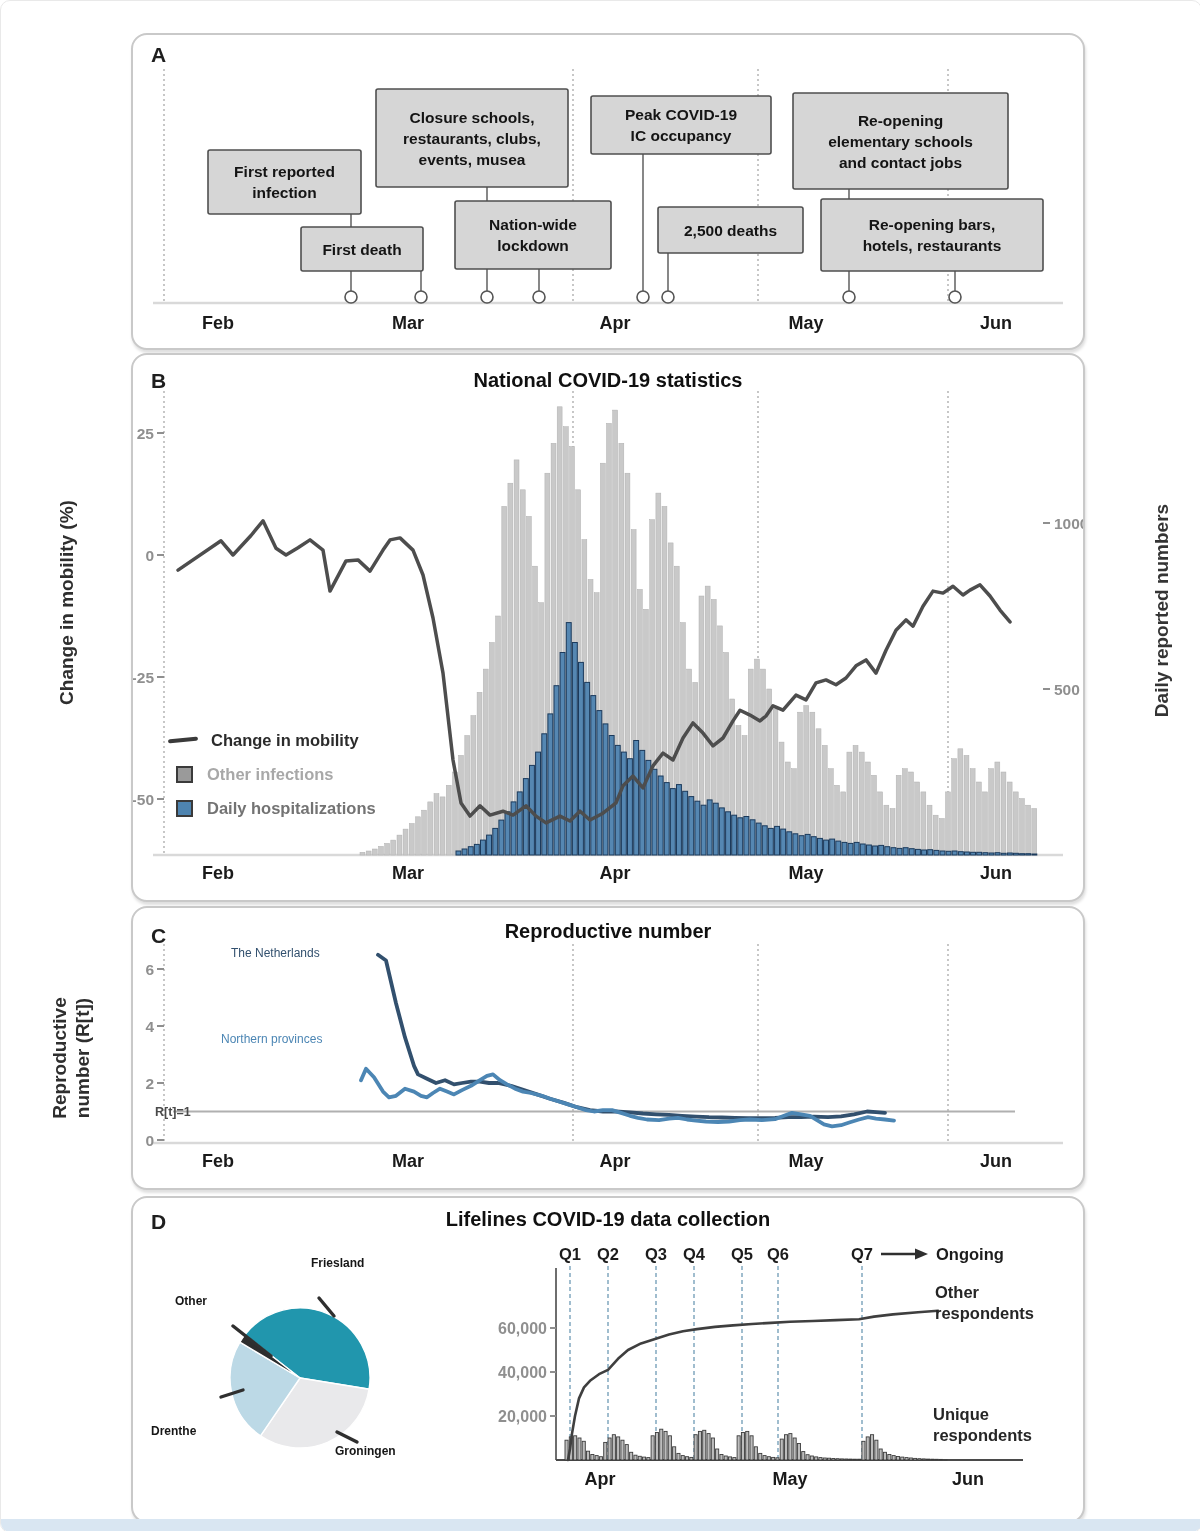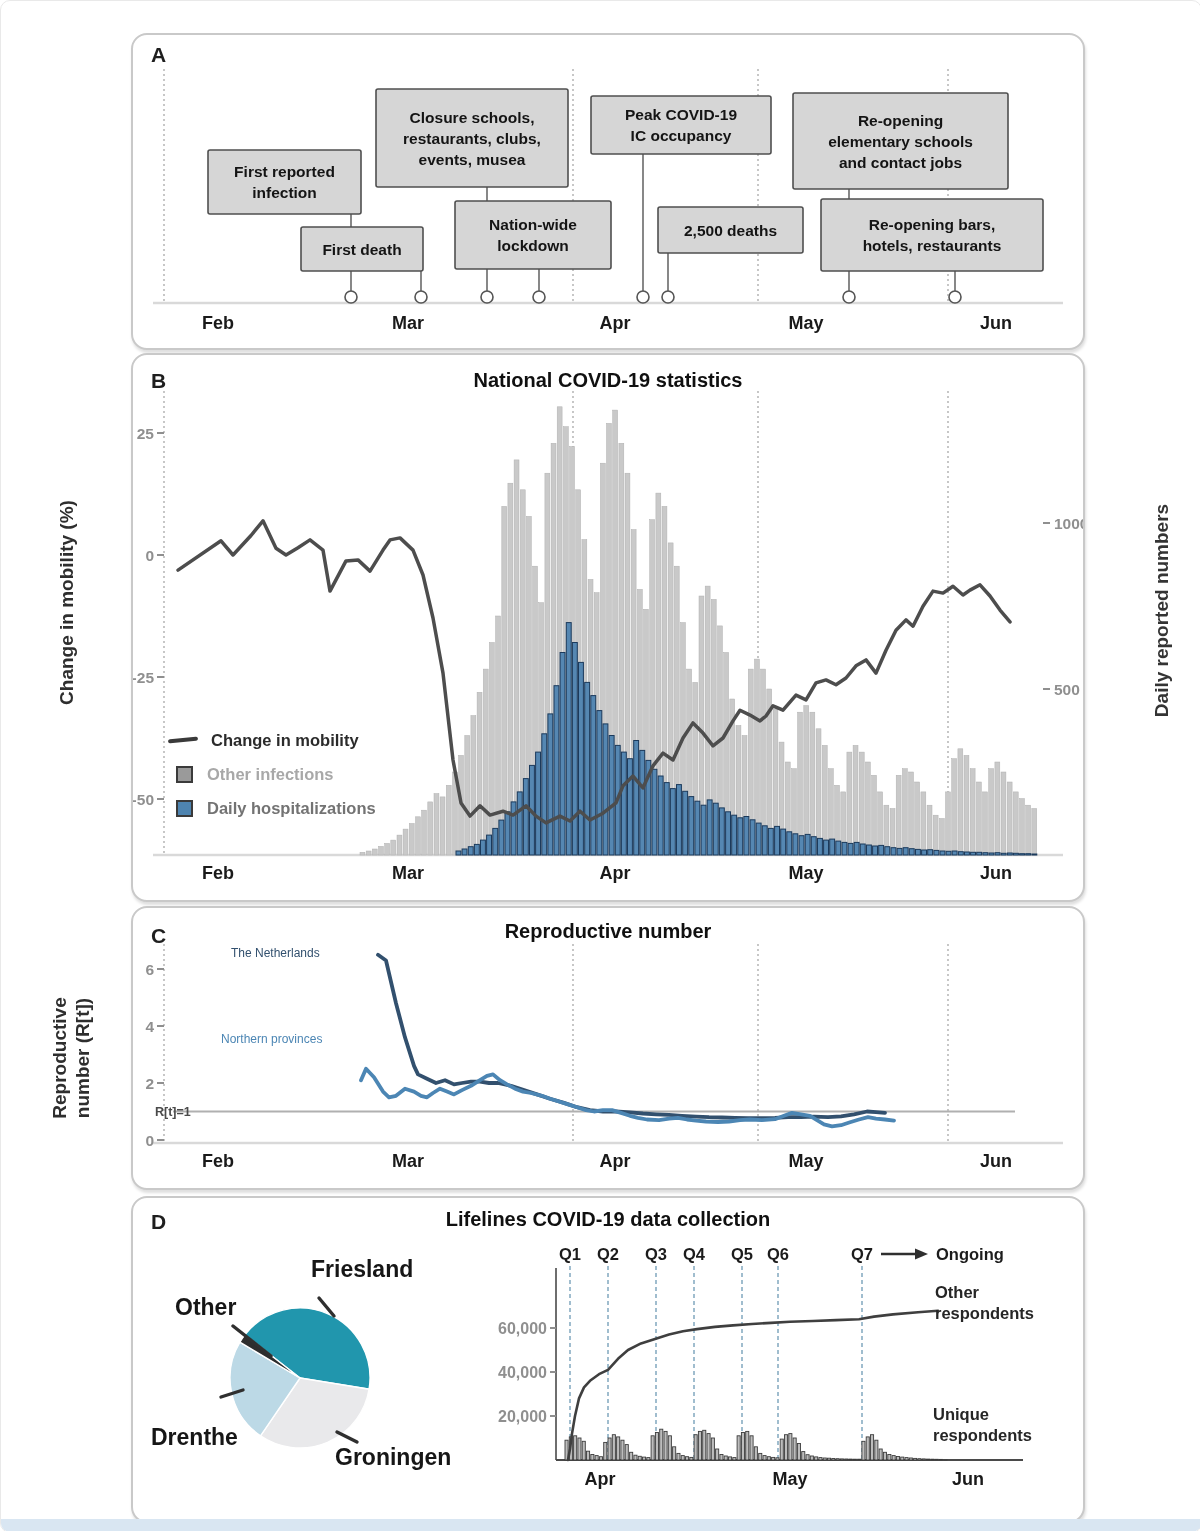--- a/index.html
+++ b/index.html
@@ -20,21 +20,21 @@
   #vlabelBR{width:420px;left:950px;top:598px;color:#343434;}
   #vlabelC{width:300px;left:-80px;top:1034px;}
   .legend{position:absolute;left:35px;top:368px;z-index:4;}
   .legend-row{display:flex;align-items:center;height:34px;}
   .legend-swatch-line{width:30px;height:4px;background:#3a3a3a;margin-right:13px;transform:rotate(-6deg);border-radius:2px;}
   .legend-swatch-box{width:13px;height:13px;border:2.5px solid #3a3a3a;margin-left:8px;margin-right:14px;}
   .legend-label{font-size:16.5px;font-weight:bold;}
   .c-label{position:absolute;font-weight:normal;font-size:12px;z-index:4;}
   #clabel-nl{left:98px;top:38px;}
   #clabel-np{left:60px;top:124px;margin-left:28px;}
-  .pie-label{position:absolute;font-weight:bold;font-size:23px;color:#161616;z-index:4;}
+  .pie-label{position:absolute;font-weight:bold;font-size:12px;color:#161616;z-index:4;}
   #pl-friesland{left:178px;top:58px;}
   #pl-other{left:42px;top:96px;}
   #pl-drenthe{left:18px;top:226px;}
   #pl-groningen{left:202px;top:246px;}
   .resp-label{position:absolute;font-weight:bold;font-size:16.5px;color:#262626;line-height:21px;z-index:4;}
   #rl-unique{left:802px;top:84px;}
   #rl-daily{left:800px;top:206px;}
   .bottom-strip{position:absolute;left:0;right:0;bottom:0;height:13px;background:#d9e6f2;}
 </style>
 </head>

